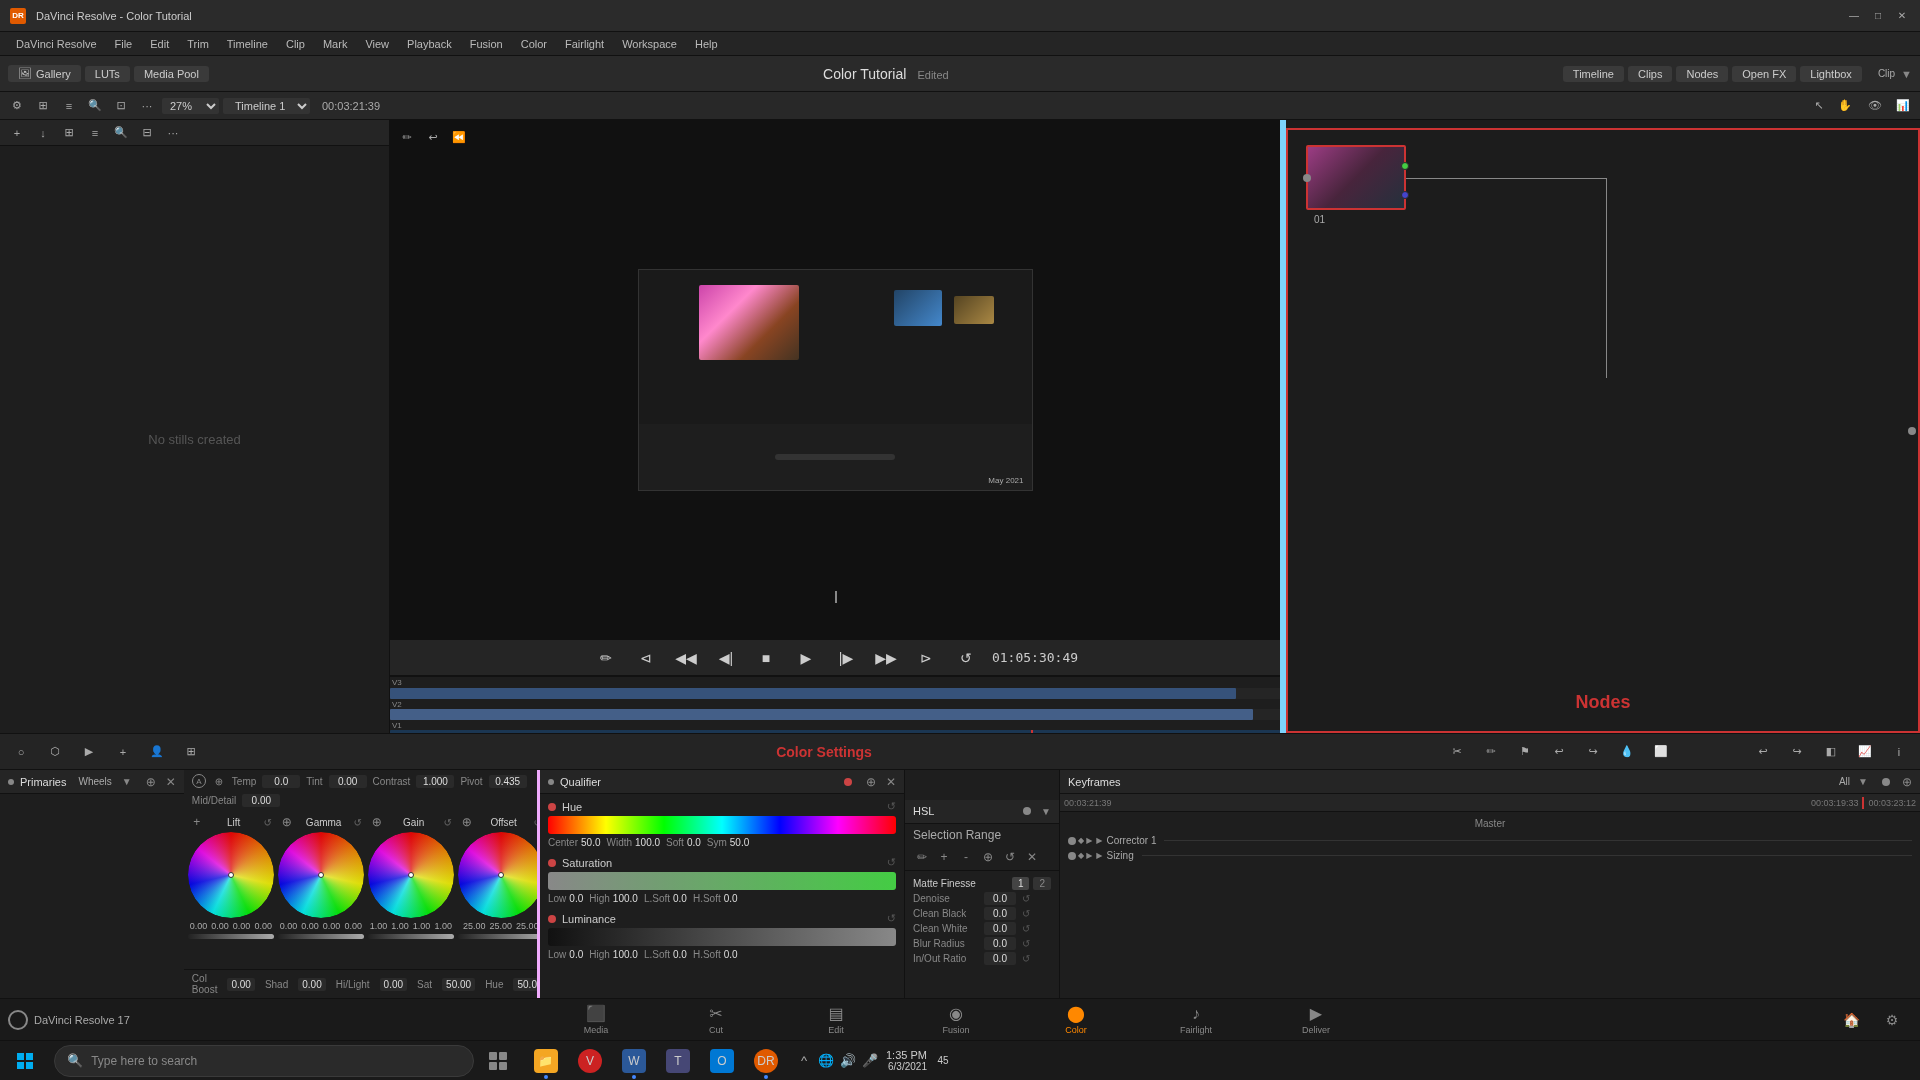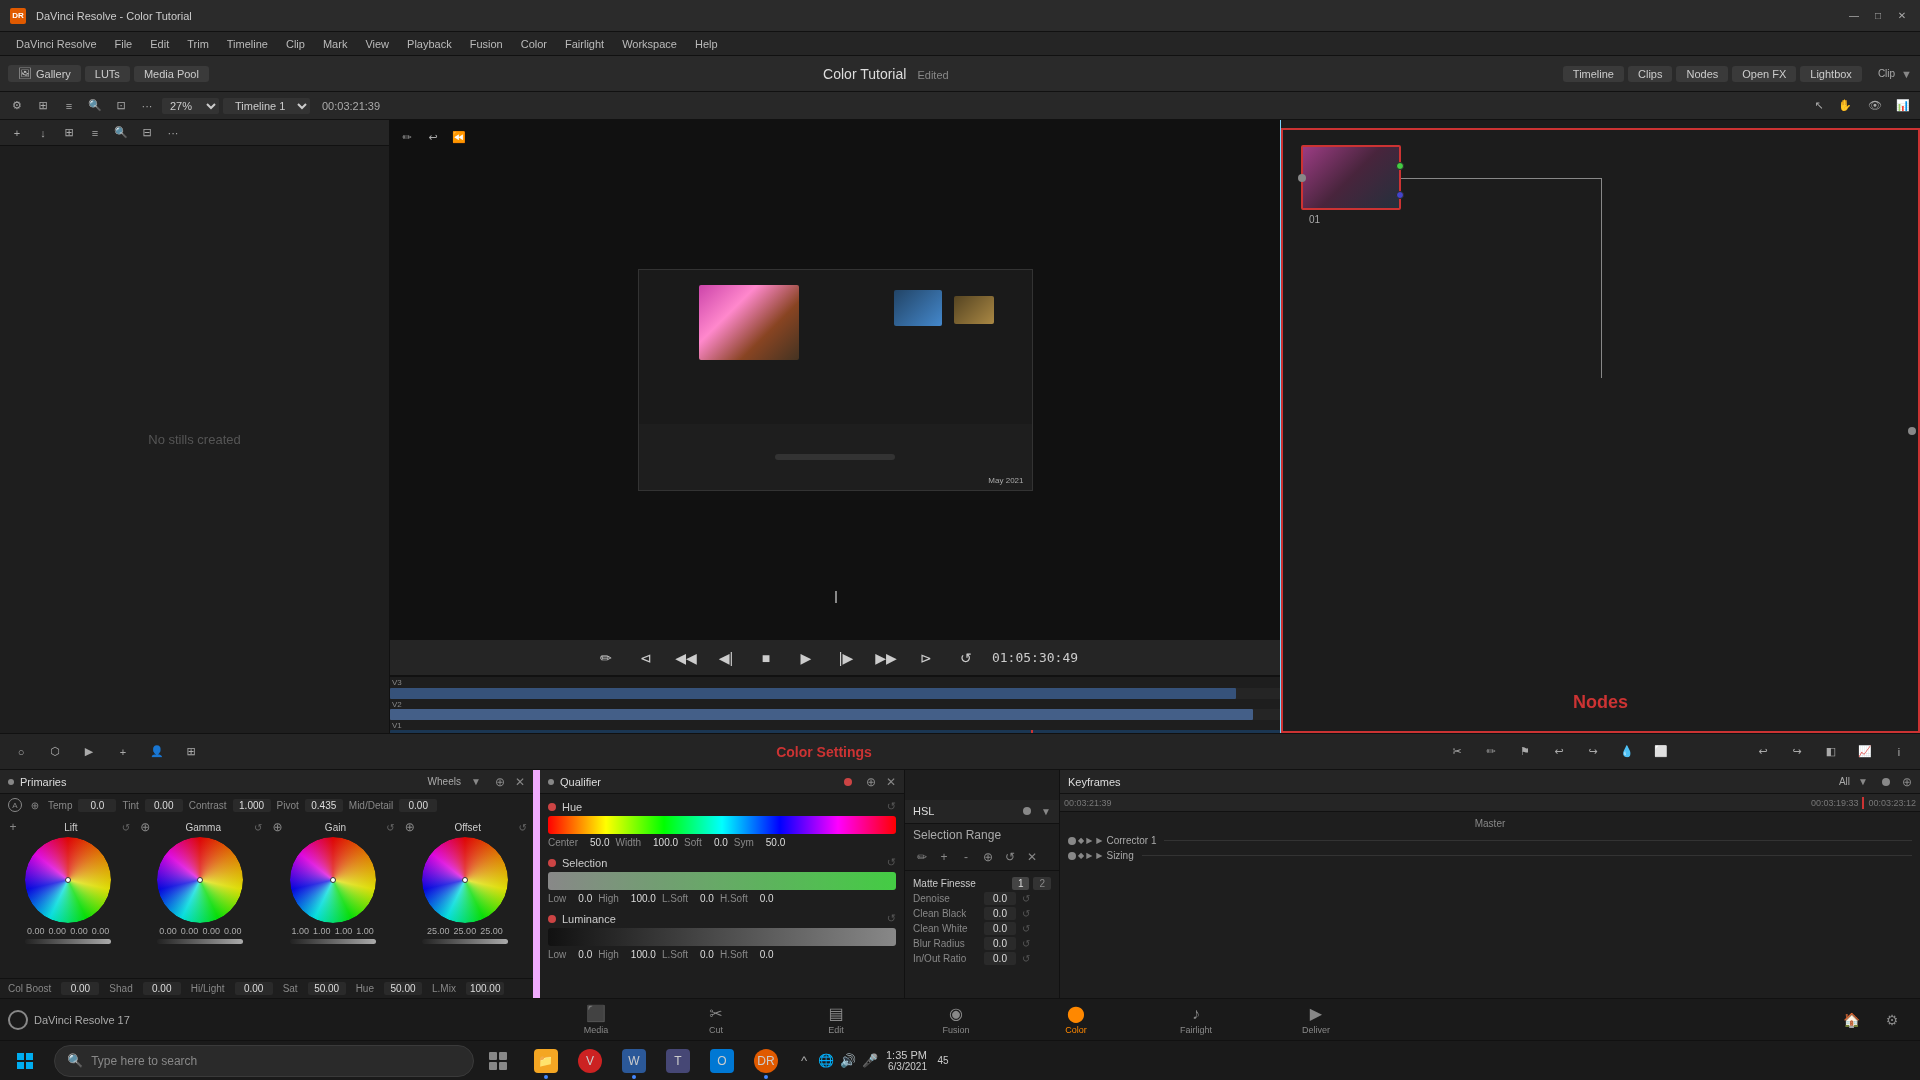--- a/index.html
+++ b/index.html
@@ -62,35 +62,35 @@
 
     .full-layout { display: flex; flex-direction: column; width: 1920px; height: 1080px; }
     .mid-section { display: flex; flex: 1; overflow: hidden; }
     .left-gallery { width: 390px; min-width: 390px; background: #1e1e1e; border-right: 1px solid #111; display: flex; flex-direction: column; }
     .gallery-toolbar { height: 26px; background: #252525; display: flex; align-items: center; padding: 0 6px; gap: 4px; border-bottom: 1px solid #111; }
     .gallery-empty { flex: 1; display: flex; align-items: center; justify-content: center; color: #555; font-size: 13px; }
 
     .center-col { flex: 1; display: flex; flex-direction: column; min-width: 0; }
     .viewer-container { flex: 1; background: #111; display: flex; align-items: center; justify-content: center; position: relative; min-height: 200px; }
 
-    .nodes-col { width: 640px; min-width: 640px; background: #1c1c1c; border-left: 1px solid #7dd3fc; position: relative; }
+    .nodes-col { width: 640px; min-width: 640px; background: #1c1c1c; border-left: 6px solid #7dd3fc; position: relative; }
 
     .timeline-strip { height: 58px; background: #1e1e1e; border-top: 1px solid #111; display: flex; flex-direction: column; }
     .timeline-ruler-row { height: 20px; background: #252525; position: relative; display: flex; align-items: center; overflow: hidden; border-bottom: 1px solid #111; }
     .timeline-tracks-row { flex: 1; background: #1e1e1e; position: relative; display: flex; flex-direction: column; justify-content: space-around; padding: 1px 0; }
     .t-track { height: 11px; background: #252525; margin: 0 0 1px 0; position: relative; }
     .t-clip { position: absolute; top: 0; height: 100%; border-radius: 1px; opacity: 0.85; }
     .t-playhead { position: absolute; top: 0; width: 2px; background: #cc3333; height: 100%; z-index: 5; left: 72%; }
 
     .bottom-color-section { height: 265px; min-height: 265px; background: #1e1e1e; display: flex; flex-direction: column; border-top: 1px solid #111; }
     .color-toolbar { height: 36px; background: #242424; display: flex; align-items: center; padding: 0 8px; gap: 8px; border-bottom: 1px solid #111; position: relative; }
     .color-panels-row { flex: 1; display: flex; overflow: hidden; }
 
     
-    .prim-section { width: 540px; min-width: 540px; background: #1e1e1e; border-right: 7px solid #f0abfc; display: flex; flex-direction: column; }
+    .prim-section { width: 540px; min-width: 540px; background: #1e1e1e; border-right: 3px solid #f0abfc; display: flex; flex-direction: row; }
     .prim-header { height: 24px; background: #252525; display: flex; align-items: center; padding: 0 8px; gap: 6px; border-bottom: 1px solid #111; }
     .prim-body { flex: 1; display: flex; flex-direction: column; overflow: hidden; }
     .adj-row { display: flex; align-items: center; gap: 6px; padding: 4px 8px; flex-wrap: wrap; }
     .adj-label { font-size: 10px; color: #888; }
     .adj-val { font-size: 10px; color: #ddd; background: #2a2a2a; border: none; padding: 1px 4px; border-radius: 2px; width: 38px; text-align: center; color: #ddd; }
 
     .wheels-container { display: flex; gap: 4px; padding: 4px 4px; flex: 1; }
     .wh-col { flex: 1; display: flex; flex-direction: column; align-items: center; gap: 3px; }
     .wh-header { display: flex; align-items: center; justify-content: space-between; width: 100%; padding: 0 2px; }
     .wh-title { font-size: 10px; color: #ccc; }
@@ -106,21 +106,21 @@
     .qual-section-panel { width: 365px; min-width: 365px; background: #1e1e1e; border-right: 1px solid #111; display: flex; flex-direction: column; }
     .qual-header { height: 24px; background: #252525; display: flex; align-items: center; padding: 0 8px; gap: 6px; border-bottom: 1px solid #111; position: relative; }
     .qual-body { flex: 1; padding: 6px 8px; display: flex; flex-direction: column; gap: 8px; overflow: hidden; }
     .qual-channel { display: flex; flex-direction: column; gap: 3px; }
     .qual-ch-header { display: flex; align-items: center; gap: 6px; }
     .qual-ch-dot { width: 8px; height: 8px; background: #cc4444; border-radius: 50%; }
     .qual-ch-label { font-size: 11px; color: #ccc; flex: 1; }
     .qual-ch-reset { font-size: 11px; color: #555; cursor: pointer; }
     .qual-gradient-bar { height: 18px; border-radius: 3px; width: 100%; }
     .qual-params-row { display: flex; gap: 6px; font-size: 10px; color: #888; align-items: center; }
-    .qp-item { display: flex; align-items: center; gap: 12px; }
+    .qp-item { display: flex; align-items: center; gap: 3px; }
     .qp-val { color: #ddd; }
 
     
     .hsl-matte-section { width: 155px; min-width: 155px; background: #1e1e1e; border-right: 1px solid #111; display: flex; flex-direction: column; justify-content: center; }
     .hsl-header { height: 24px; background: #252525; display: flex; align-items: center; padding: 0 8px; gap: 6px; border-bottom: 1px solid #111; }
     .sel-range { padding: 4px 8px; }
     .matte-finesse { padding: 4px 8px; display: flex; flex-direction: column; }
     .mf-header { display: flex; align-items: center; justify-content: space-between; }
     .mf-title { font-size: 10px; color: #ccc; }
     .mf-tabs { display: flex; gap: 4px; }
@@ -540,21 +540,21 @@
               <div class="qp-item">
                 <span>Sym</span>
                 <span class="qp-val">50.0</span>
               </div>
             </div>
           </div>
 
           <div class="qual-channel">
             <div class="qual-ch-header">
               <div class="qual-ch-dot"></div>
-              <span class="qual-ch-label">Selection</span>
+              <span class="qual-ch-label">Saturation</span>
               <span class="qual-ch-reset">↺</span>
             </div>
             <div class="qual-gradient-bar" style="background:linear-gradient(to right,#888,#44cc44);"></div>
             <div class="qual-params-row">
               <div class="qp-item">
                 <span>Low</span>
                 <span class="qp-val">0.0</span>
               </div>
               <div class="qp-item">
                 <span>High</span>

